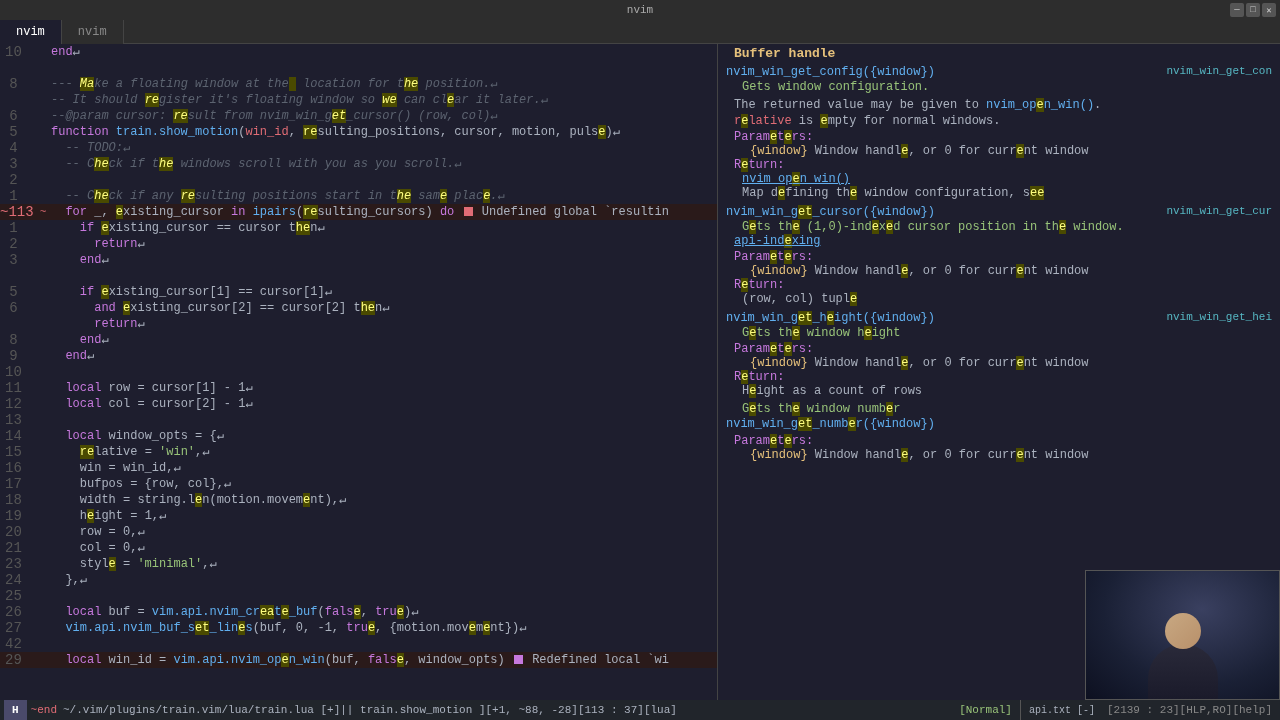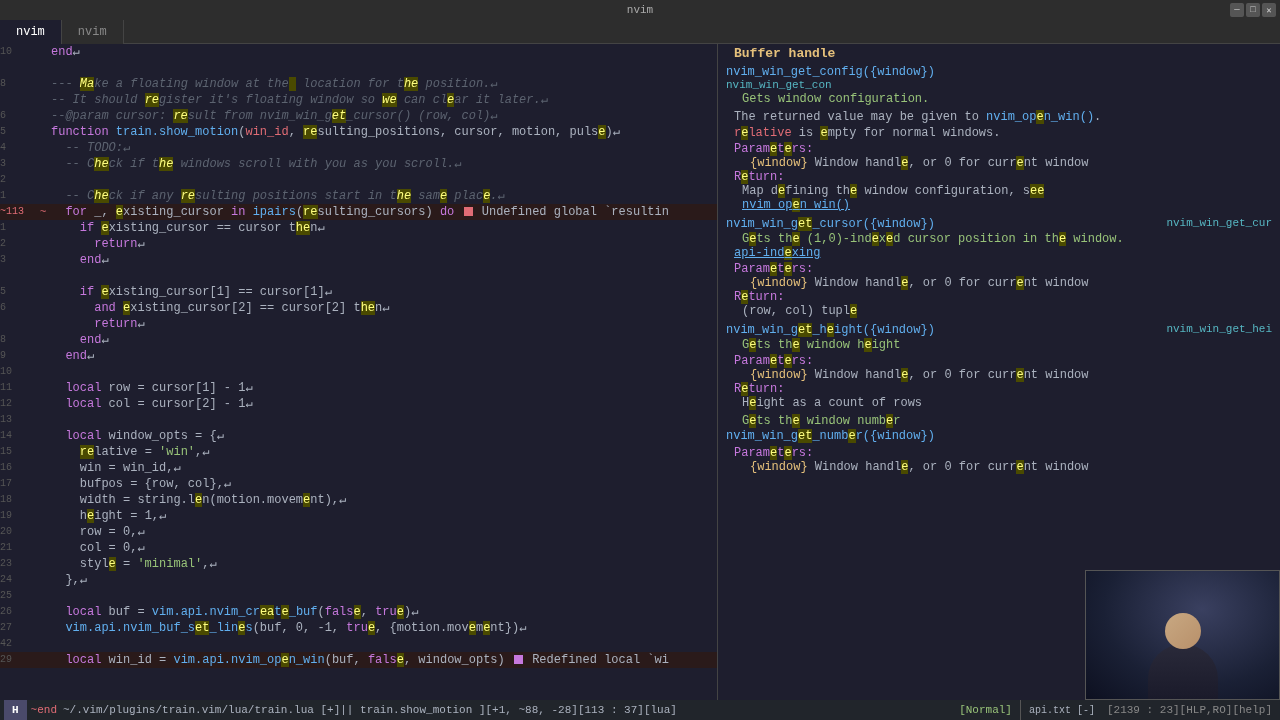--- a/index.html
+++ b/index.html
@@ -86,25 +86,25 @@
       align-items: flex-start;
       min-height: 16px;
       line-height: 16px;
       white-space: pre;
       position: relative;
     }
 
     .line-number {
       width: 35px;
       min-width: 35px;
-      text-align: left;
+      text-align: center;
       color: #555;
       padding-right: 8px;
       user-select: none;
-      font-size: 10px;
+      font-size: 14px;
     }
 
     .line-gutter {
       width: 16px;
       min-width: 16px;
       color: #e06c75;
       font-size: 11px;
       display: flex;
       align-items: center;
       justify-content: center;
@@ -487,42 +487,42 @@
 
   <div class="right-pane">
     <div class="right-pane-inner">
       <div style="padding: 2px 8px 0 8px; overflow: hidden; flex:1;">
 
         <div class="code-line" style="padding-left:8px; color:#e5c07b; font-size:13px; font-weight:bold; margin-bottom:2px;">
           <span>Buffer handle</span>
         </div>
 
         <div style="margin-bottom:4px;">
-          <div style="display:flex; justify-content:space-between; padding: 1px 0; flex-direction: column;">
+          <div style="display:flex; justify-content:space-between; padding: 1px 0;">
             <span style="color:#61afef;">nvim_win_get_config({window})</span>
             <span style="color:#56b6c2; font-size:11px;">nvim_win_get_con</span>
           </div>
           <div style="padding-left:16px; color:#98c379;">Gets window configuration.</div>
           <div style="height:4px;"></div>
           <div style="padding-left:8px; color:#abb2bf;">The returned value may be given to <span style="color:#61afef;">nvim_op<span class="hly">e</span>n_win()</span>.</div>
           <div style="height:2px;"></div>
           <div style="padding-left:8px; color:#abb2bf;"><span style="color:#e06c75;">r<span class="hly">e</span>lative</span> is <span class="hly">e</span>mpty for normal windows.</div>
           <div style="height:2px;"></div>
           <div style="padding-left:8px;">
             <span style="color:#c678dd;">Param<span class="hly">e</span>t<span class="hly">e</span>rs:</span>
           </div>
           <div style="padding-left:24px;">
             <span style="color:#e5c07b;">{window}</span>
             <span style="color:#abb2bf;">  Window handl<span class="hly">e</span>, or 0 for curr<span class="hly">e</span>nt window</span>
           </div>
           <div style="padding-left:8px;">
             <span style="color:#c678dd;">R<span class="hly">e</span>turn:</span>
           </div>
+          <div style="padding-left:16px;"><span style="color:#61afef; text-decoration:underline;">nvim_op<span class="hly">e</span>n_win()</span></div>
           <div style="padding-left:16px; color:#abb2bf;">Map d<span class="hly">e</span>fining th<span class="hly">e</span> window configuration, s<span class="hly">ee</span></div>
-          <div style="padding-left:16px;"><span style="color:#61afef; text-decoration:underline;">nvim_op<span class="hly">e</span>n_win()</span></div>
         </div>
 
         <div style="margin-bottom:4px;">
           <div style="display:flex; justify-content:space-between; padding:1px 0;">
             <span style="color:#61afef;">nvim_win_g<span class="hly">et</span>_cursor({window})</span>
             <span style="color:#56b6c2; font-size:11px;">nvim_win_get_cur</span>
           </div>
           <div style="padding-left:16px; color:#98c379;">G<span class="hly">e</span>ts th<span class="hly">e</span> (1,0)-ind<span class="hly">e</span>x<span class="hly">e</span>d cursor position in th<span class="hly">e</span> window.</div>
           <div style="padding-left:8px; color:#61afef; text-decoration:underline;">api-ind<span class="hly">e</span>xing</div>
           <div style="height:2px;"></div>

